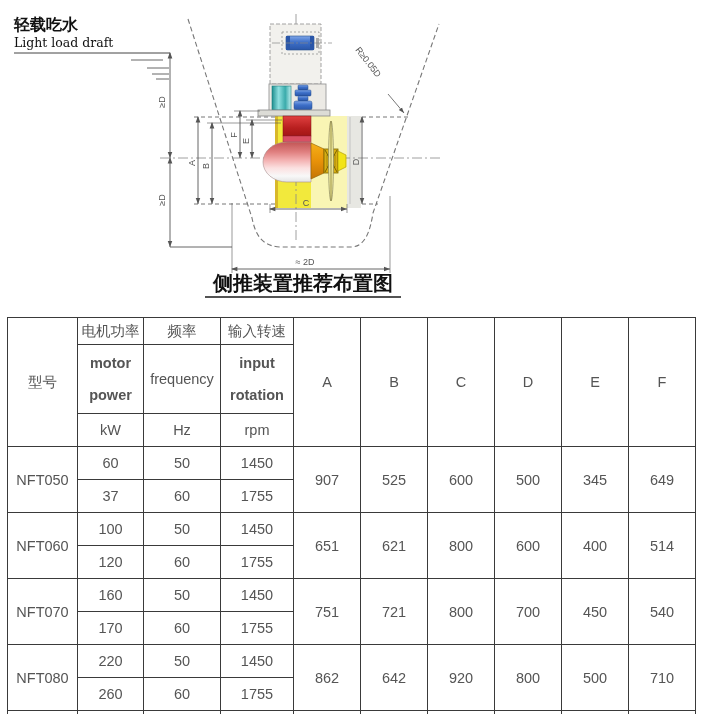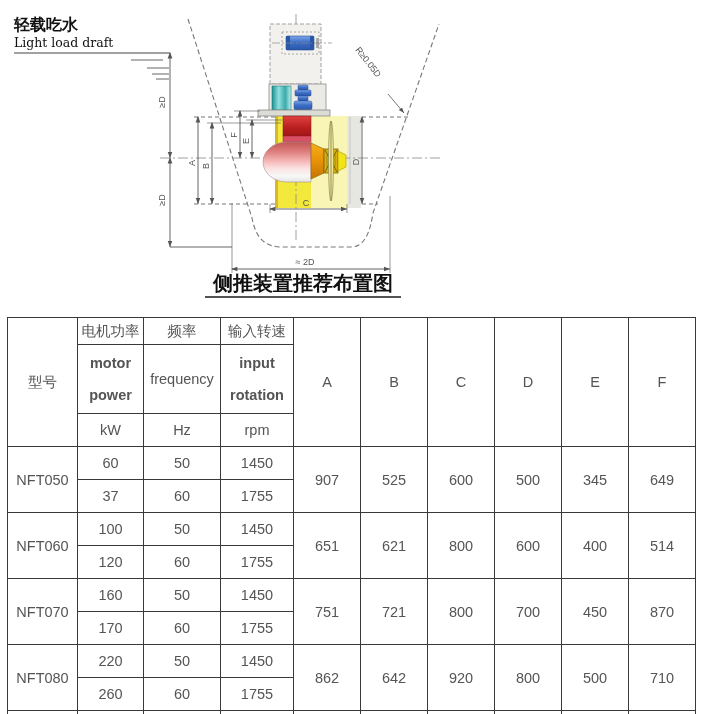--- a/index.html
+++ b/index.html
@@ -261,21 +261,21 @@
   <tr class="dr">
     <td rowspan="2">NFT070</td>
     <td>160</td>
     <td>50</td>
     <td>1450</td>
     <td rowspan="2">751</td>
     <td rowspan="2">721</td>
     <td rowspan="2">800</td>
     <td rowspan="2">700</td>
     <td rowspan="2">450</td>
-    <td rowspan="2">870</td>
+    <td rowspan="2">540</td>
   </tr>
   <tr class="dr">
     <td>170</td>
     <td>60</td>
     <td>1755</td>
   </tr>
 
   <tr class="dr">
     <td rowspan="2">NFT080</td>
     <td>220</td>

